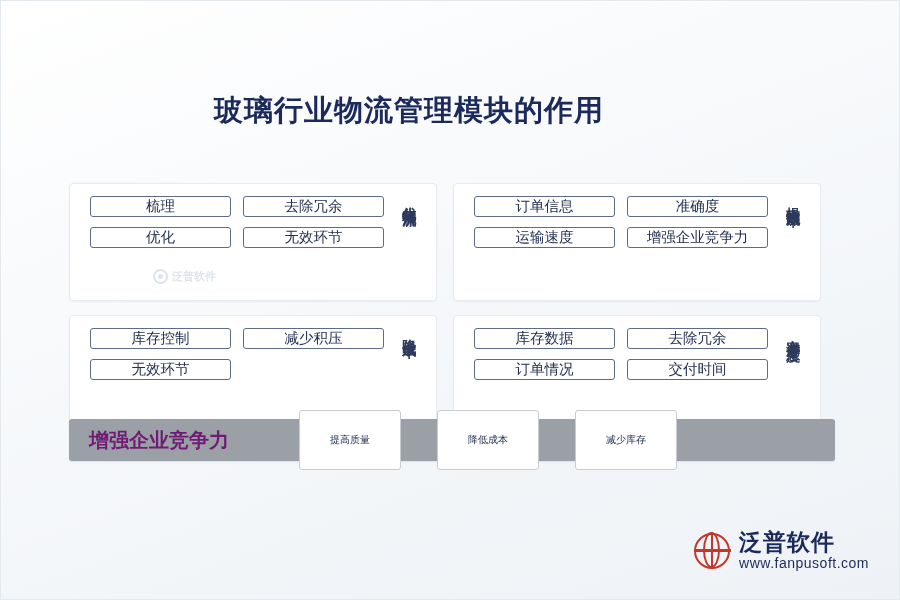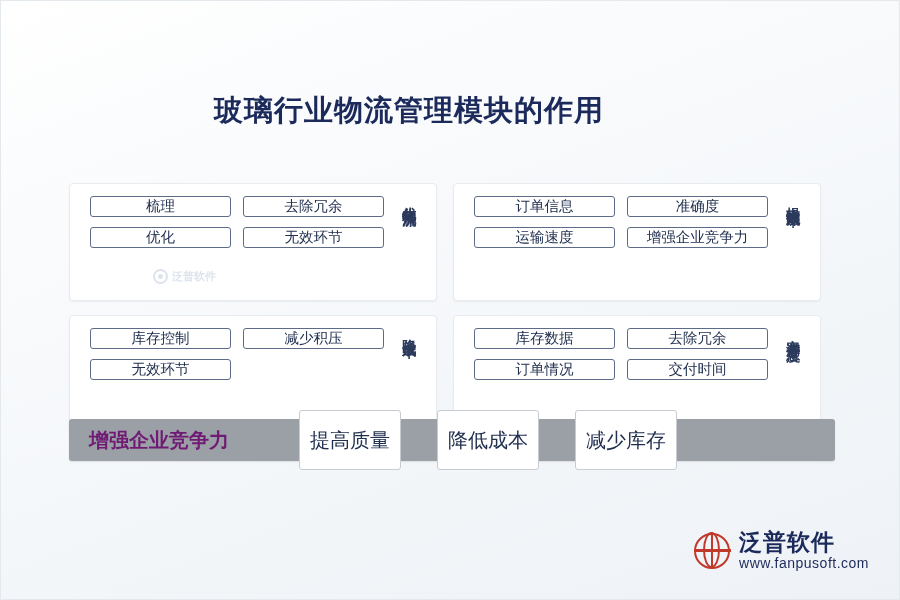--- a/index.html
+++ b/index.html
@@ -124,21 +124,21 @@
   }
   .footer-cell {
     background: #ffffff;
     border: 1px solid #c8ccd2;
     border-radius: 3px;
     min-width: 84px;
     height: 26px;
     display: flex;
     align-items: center;
     justify-content: center;
-    font-size: 20px;
+    font-size: 10px;
     color: #22304f;
     padding: 16px 8px;
   }
 
   
   .watermark {
     position: absolute;
     left: 152px;
     top: 268px;
     display: flex;

